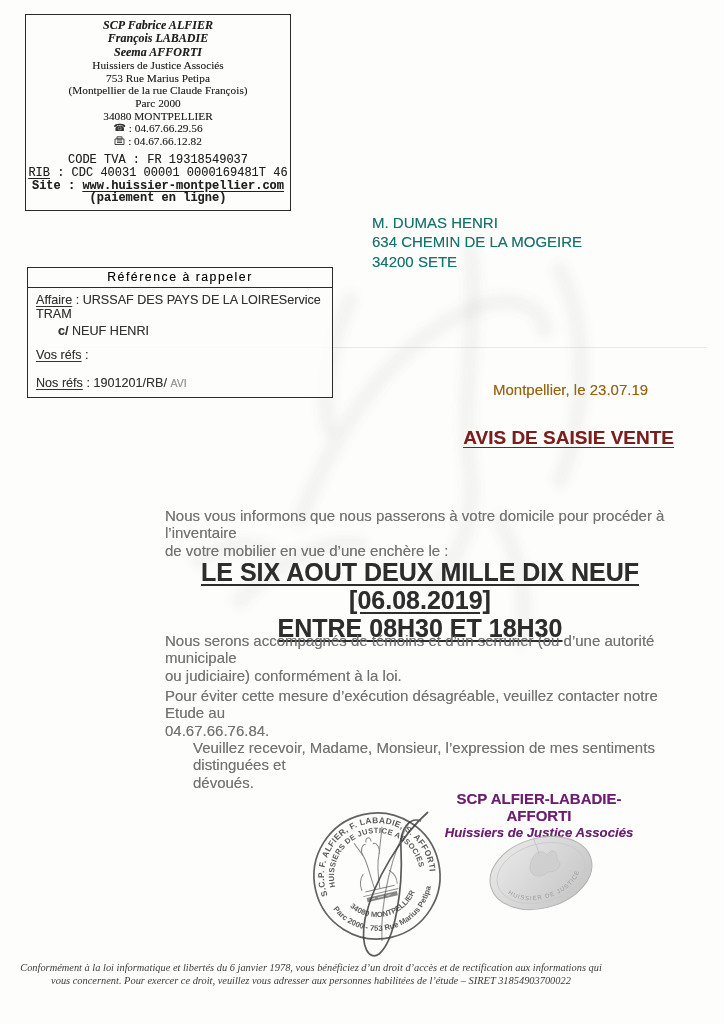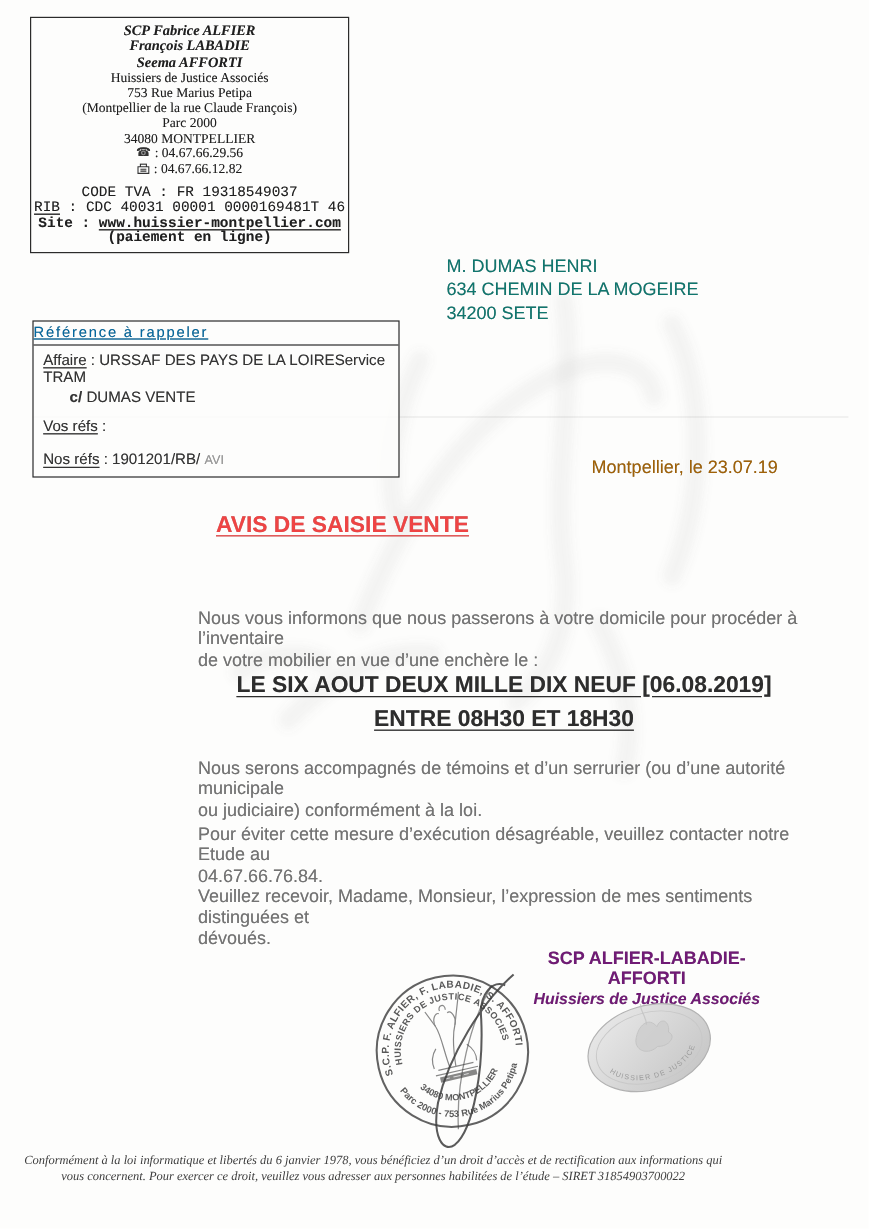--- a/index.html
+++ b/index.html
@@ -25,37 +25,37 @@
   .phone-glyph{font-size:10px;color:#333;}
   
   .recipient{left:372px;top:213px;font-size:15px;line-height:19.3px;color:#0f766e;}
   
   .refbox{
     left:27px;top:267px;width:306px;box-sizing:border-box;
     border:1.4px solid #2b2b2b;background:rgba(253,253,252,.85);
     font-size:12.6px;color:#333;padding-bottom:7px;
   }
   .refbox-title{
-    font-size:12.3px;letter-spacing:1.5px;color:#0369a1;
-    padding:2px 0 3px 0;border-bottom:1.3px solid #2b2b2b;text-decoration:underline;
+    text-align:center;font-size:12.3px;letter-spacing:1.5px;color:#000000;
+    padding:2px 0 3px 0;border-bottom:1.3px solid #2b2b2b;
   }
   .ref-line{padding-left:8px;}
   .ref-affaire{margin-top:5px;}
   .ref-contre{margin-top:3px;padding-left:30px;}
   .ref-vos{margin-top:10px;}
   .ref-nos{margin-top:14px;}
   .avi{color:#9a9a9a;font-size:10.5px;}
   
   .dateline{left:493px;top:381px;font-size:15px;color:#a16207;}
-  .doc-title{left:180px;top:427px;width:510px;text-align:left;
-    font-size:19px;font-weight:bold;color:#ef4444;}
+  .doc-title{left:164px;top:427px;width:510px;text-align:right;
+    font-size:19px;font-weight:bold;color:#7f1d1d;}
   .para{left:165px;width:516px;font-size:15px;line-height:17.4px;color:#737373;}
-  .p1{top:507px;} .p2{top:632px;} .p3{top:687px;} .p4{top:739px;}
+  .p1{top:507px;} .p2{top:632px;} .p3{top:687px;} .p4{top:739px;margin-left:28px;}
   .auction-heading{left:148px;top:558px;width:544px;text-align:center;
-    font-size:19px;line-height:28px;font-weight:bold;color:#2d2d2d;}
+    font-size:25px;line-height:28px;font-weight:bold;color:#2d2d2d;}
   .u-title{text-decoration:underline;text-underline-offset:3px;}
   
   .signature{left:430px;top:790px;width:218px;text-align:center;color:#701a75;}
   .sig-company{font-weight:bold;font-size:15px;}
   .sig-sub{font-weight:bold;font-style:italic;font-size:13.2px;margin-top:1px;}
   
   .footer{left:0;top:962px;width:622px;text-align:center;
     font-family:"Liberation Serif",serif;font-style:italic;
     font-size:10.4px;line-height:12.8px;color:#3c3c3c;}
   
@@ -119,21 +119,21 @@
     <div>634 CHEMIN DE LA MOGEIRE</div>
     <div>34200 SETE</div>
   </div>
 
   <div class="abs refbox soft">
     <div class="refbox-title">Référence à rappeler</div>
     <div class="ref-line ref-affaire">
       <span class="u">Affaire</span><span> : URSSAF DES PAYS DE LA LOIREService TRAM</span>
     </div>
     <div class="ref-line ref-contre">
-      <span class="bold">c/</span><span> DUMAS VENTE</span>
+      <span class="bold">c/</span><span> NEUF HENRI</span>
     </div>
     <div class="ref-line ref-vos">
       <span class="u">Vos réfs</span><span> :</span>
     </div>
     <div class="ref-line ref-nos">
       <span class="u">Nos réfs</span><span> : 1901201/RB/</span> <span class="avi">AVI</span>
     </div>
   </div>
 
   <div class="abs dateline soft">Montpellier, le 23.07.19</div>

